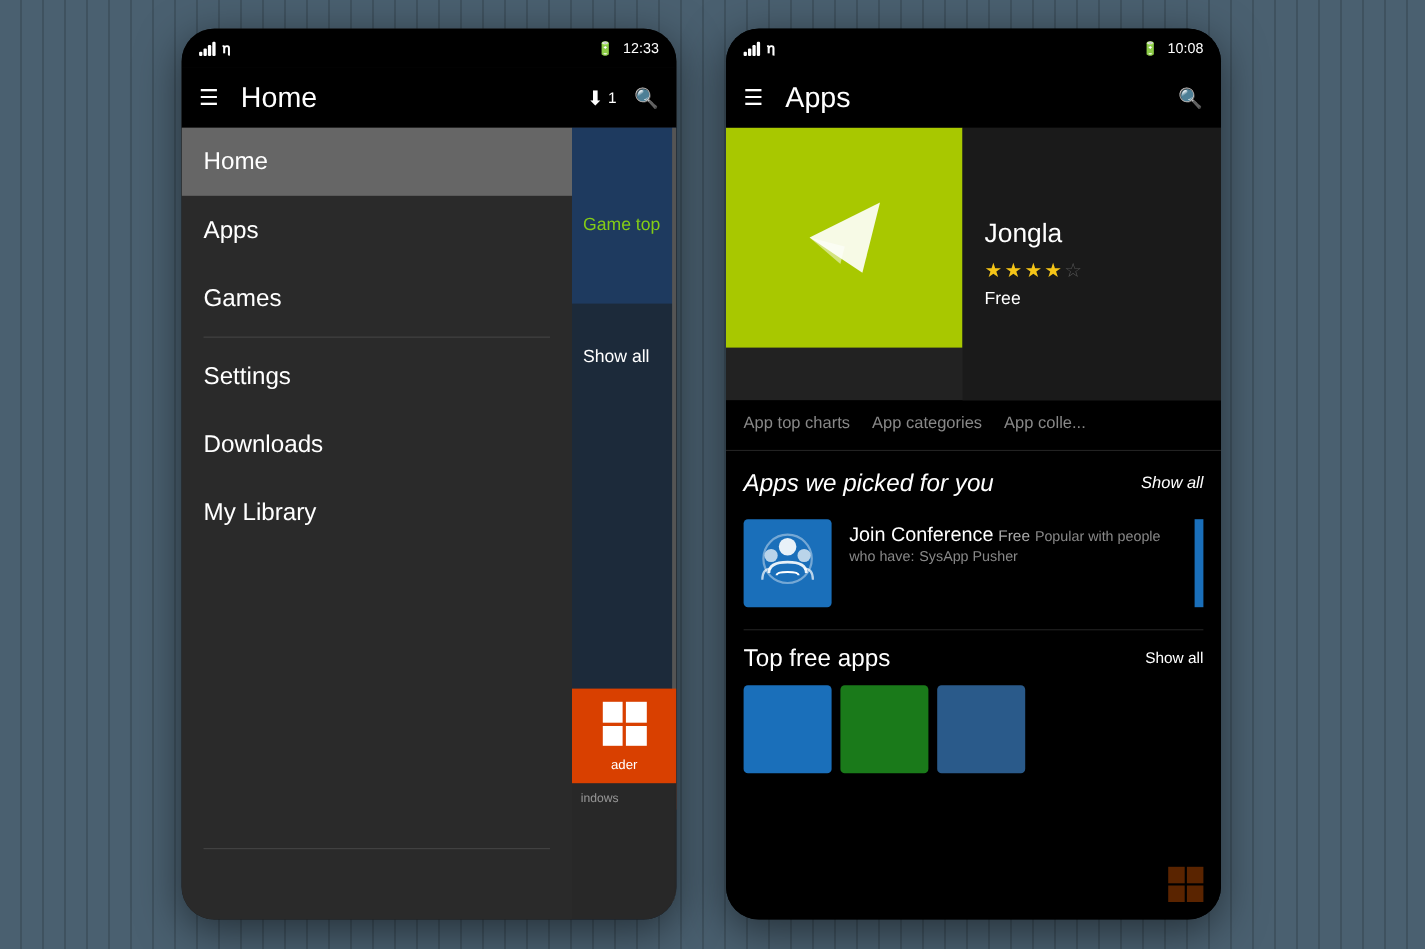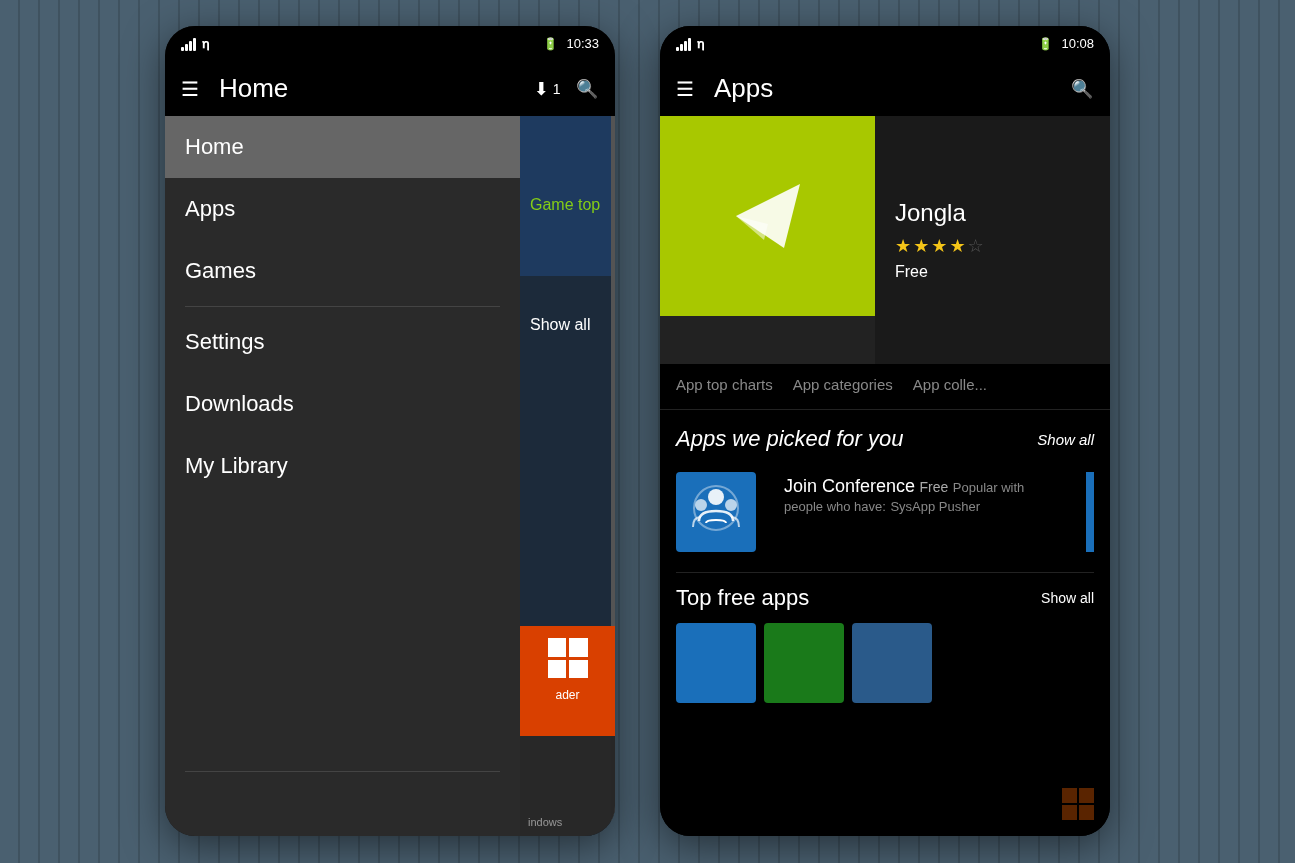--- a/index.html
+++ b/index.html
@@ -345,21 +345,21 @@
     .show-all-link {
       color: #fff;
       font-size: 15px;
       cursor: pointer;
     }
 
     
     .app-card {
       display: flex;
       padding: 8px 16px;
-      gap: 28px;
+      gap: 16px;
       background: #000;
       align-items: flex-start;
     }
 
     .app-card-icon {
       width: 80px;
       height: 80px;
       border-radius: 4px;
       background: #1a6fba;
       display: flex;
@@ -481,21 +481,21 @@
     <div class="signal-icons">
       <div class="signal-bar">
         <span style="height:4px"></span>
         <span style="height:7px"></span>
         <span style="height:10px"></span>
         <span style="height:13px"></span>
       </div>
       <span class="wifi-icon">𝛈</span>
     </div>
     <span class="battery-icon">🔋</span>
-    <span class="status-time">10:33</span>
+    <span class="status-time">12:33</span>
   </div>
 
   <div class="top-bar">
     <span class="hamburger-icon">☰</span>
     <span class="page-title">Home</span>
     <div class="top-bar-icons">
       <div class="download-badge">
         <span>⬇</span>
         <span class="count">1</span>
       </div>
@@ -535,21 +535,21 @@
       <div class="bg-scroll-bar"></div>
       <div style="position:absolute; bottom:100px; left:0; right:0; height:110px; background:#d94000; display:flex; align-items:center; padding:12px; gap:10px;flex-direction:column;">
         <div class="windows-logo-small">
           <span></span>
             <span></span>
             <span></span>
             <span></span>
         </div>
         <span style="color:#fff; font-size:12px;">ader</span>
       </div>
-      <div style="position:absolute; bottom:0; left:0; right:0; height:100px; background:#282828; display:flex; align-items:flex-end; padding:8px; overflow:hidden;">
+      <div style="position:absolute; bottom:0; left:0; right:0; height:124px; background:#282828; display:flex; align-items:flex-start; padding:8px; overflow:hidden;">
         <span style="color:#fff; font-size:11px; opacity:0.5;">indows</span>
       </div>
     </div>
   </div>
 </div>
 
 <div class="phone-right">
 
   <div class="status-bar">
     <div class="signal-icons">

